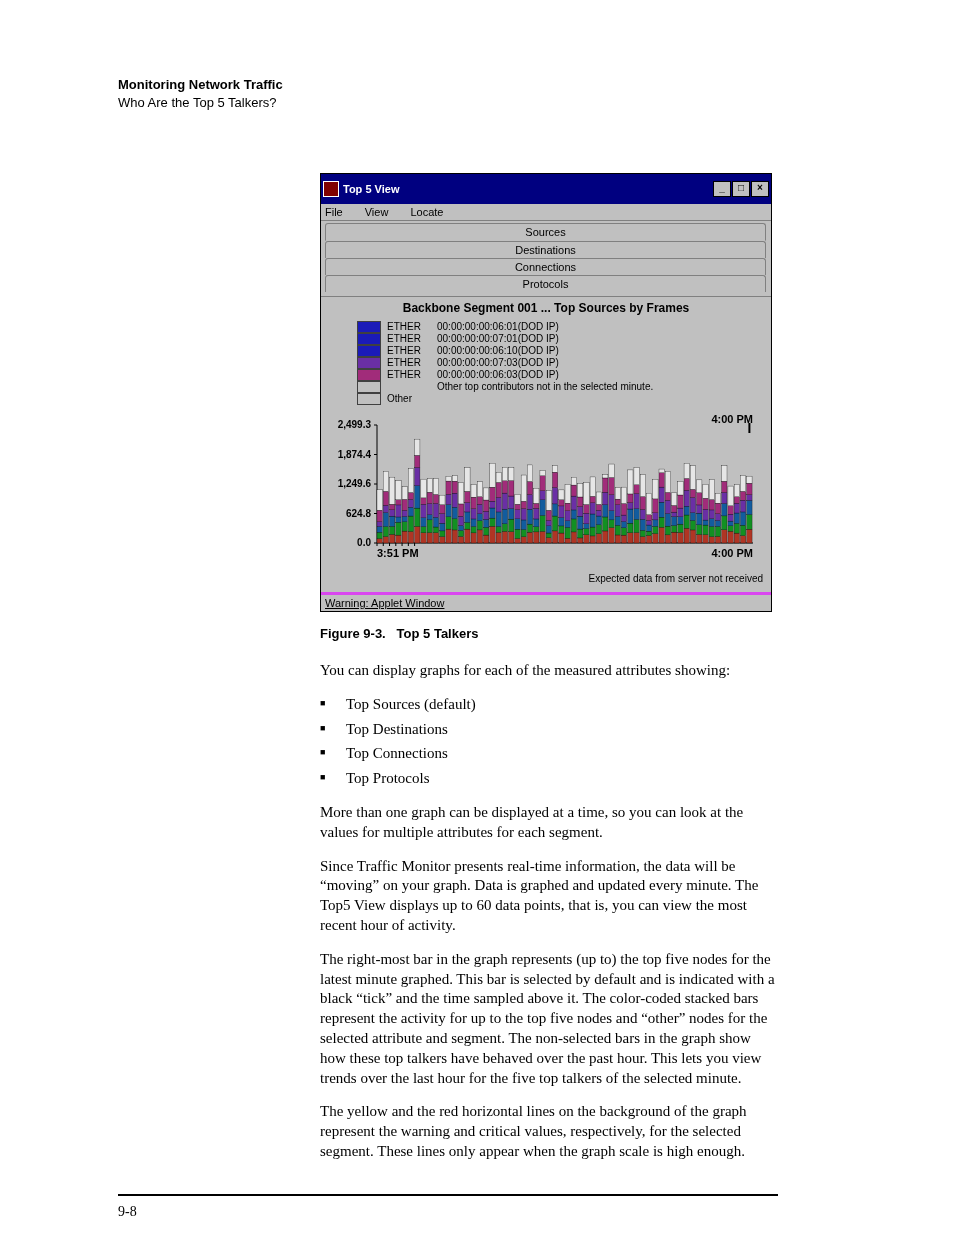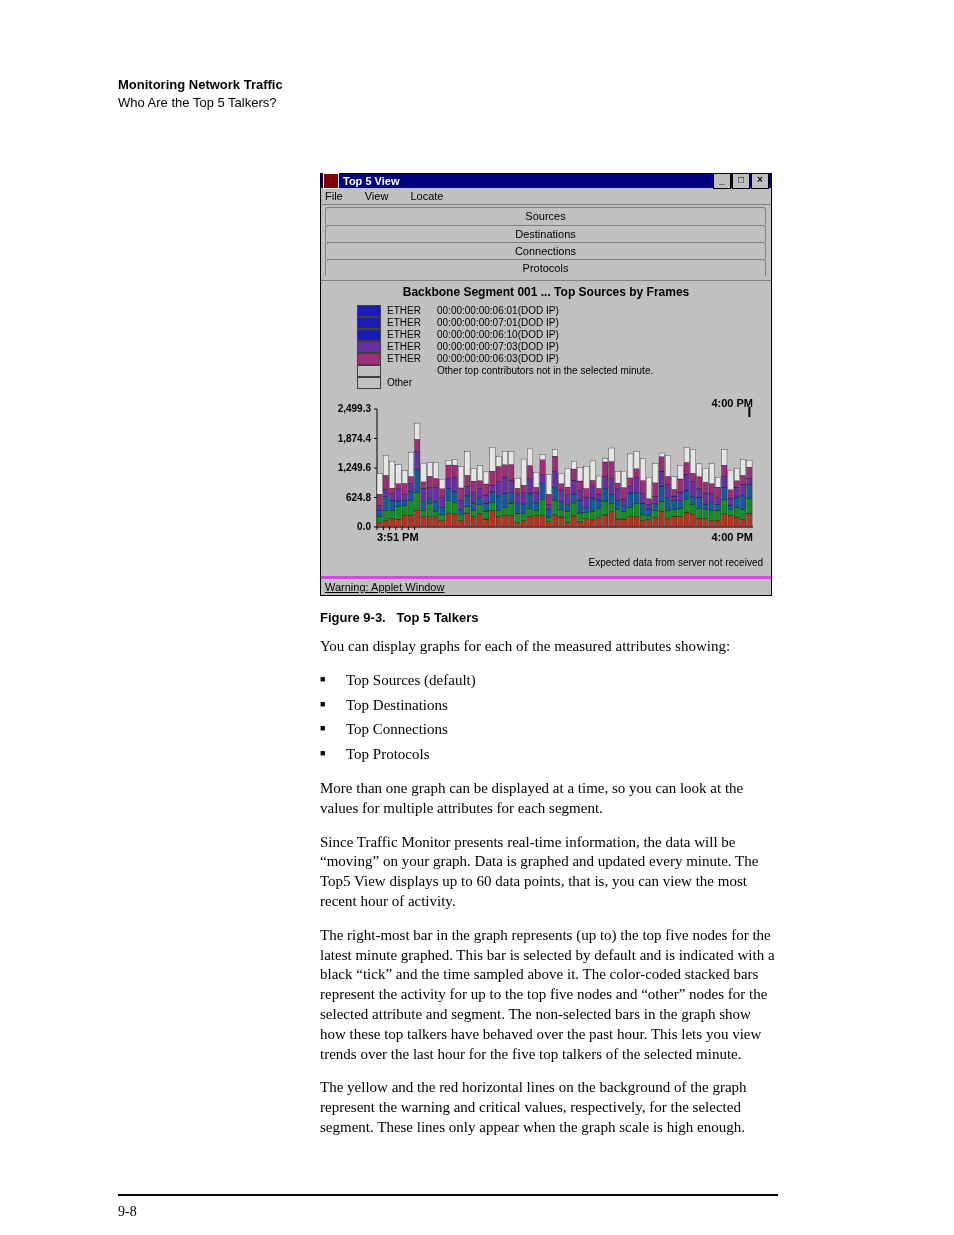--- a/index.html
+++ b/index.html
@@ -29,21 +29,21 @@
     margin-left: 202px;
     width: 450px;
     border: 1px solid #000;
     font-family: "MS Sans Serif", "Microsoft Sans Serif", Arial, sans-serif;
     font-size: 11px;
     background: #c0c0c0;
   }
   .titlebar {
     background: #000080;
     color: #fff;
-    height: 14px;
+    height: 30px;
     display: flex;
     align-items: center;
     padding: 0 2px;
     font-weight: 700;
     font-size: 11px;
   }
   .titlebar .tb-icon {
     width: 14px; height: 14px;
     background: #800000;
     border: 1px solid #fff;
@@ -130,21 +130,21 @@
     padding: 2px 4px;
     font-size: 11px;
     text-decoration: underline;
   }
   .fig-caption {
     margin-left: 202px;
     font-family: "Helvetica Neue", Arial, sans-serif;
     font-size: 13px;
     font-weight: 700;
     margin-top: 14px;
-    margin-bottom: 12px;
+    margin-bottom: 20px;
   }
   .body-text {
     margin-left: 202px;
     width: 456px;
     font-size: 15px;
     line-height: 1.32;
   }
   .body-text p { margin: 0 0 14px 0; }
   .body-text ul {
     list-style: none;

